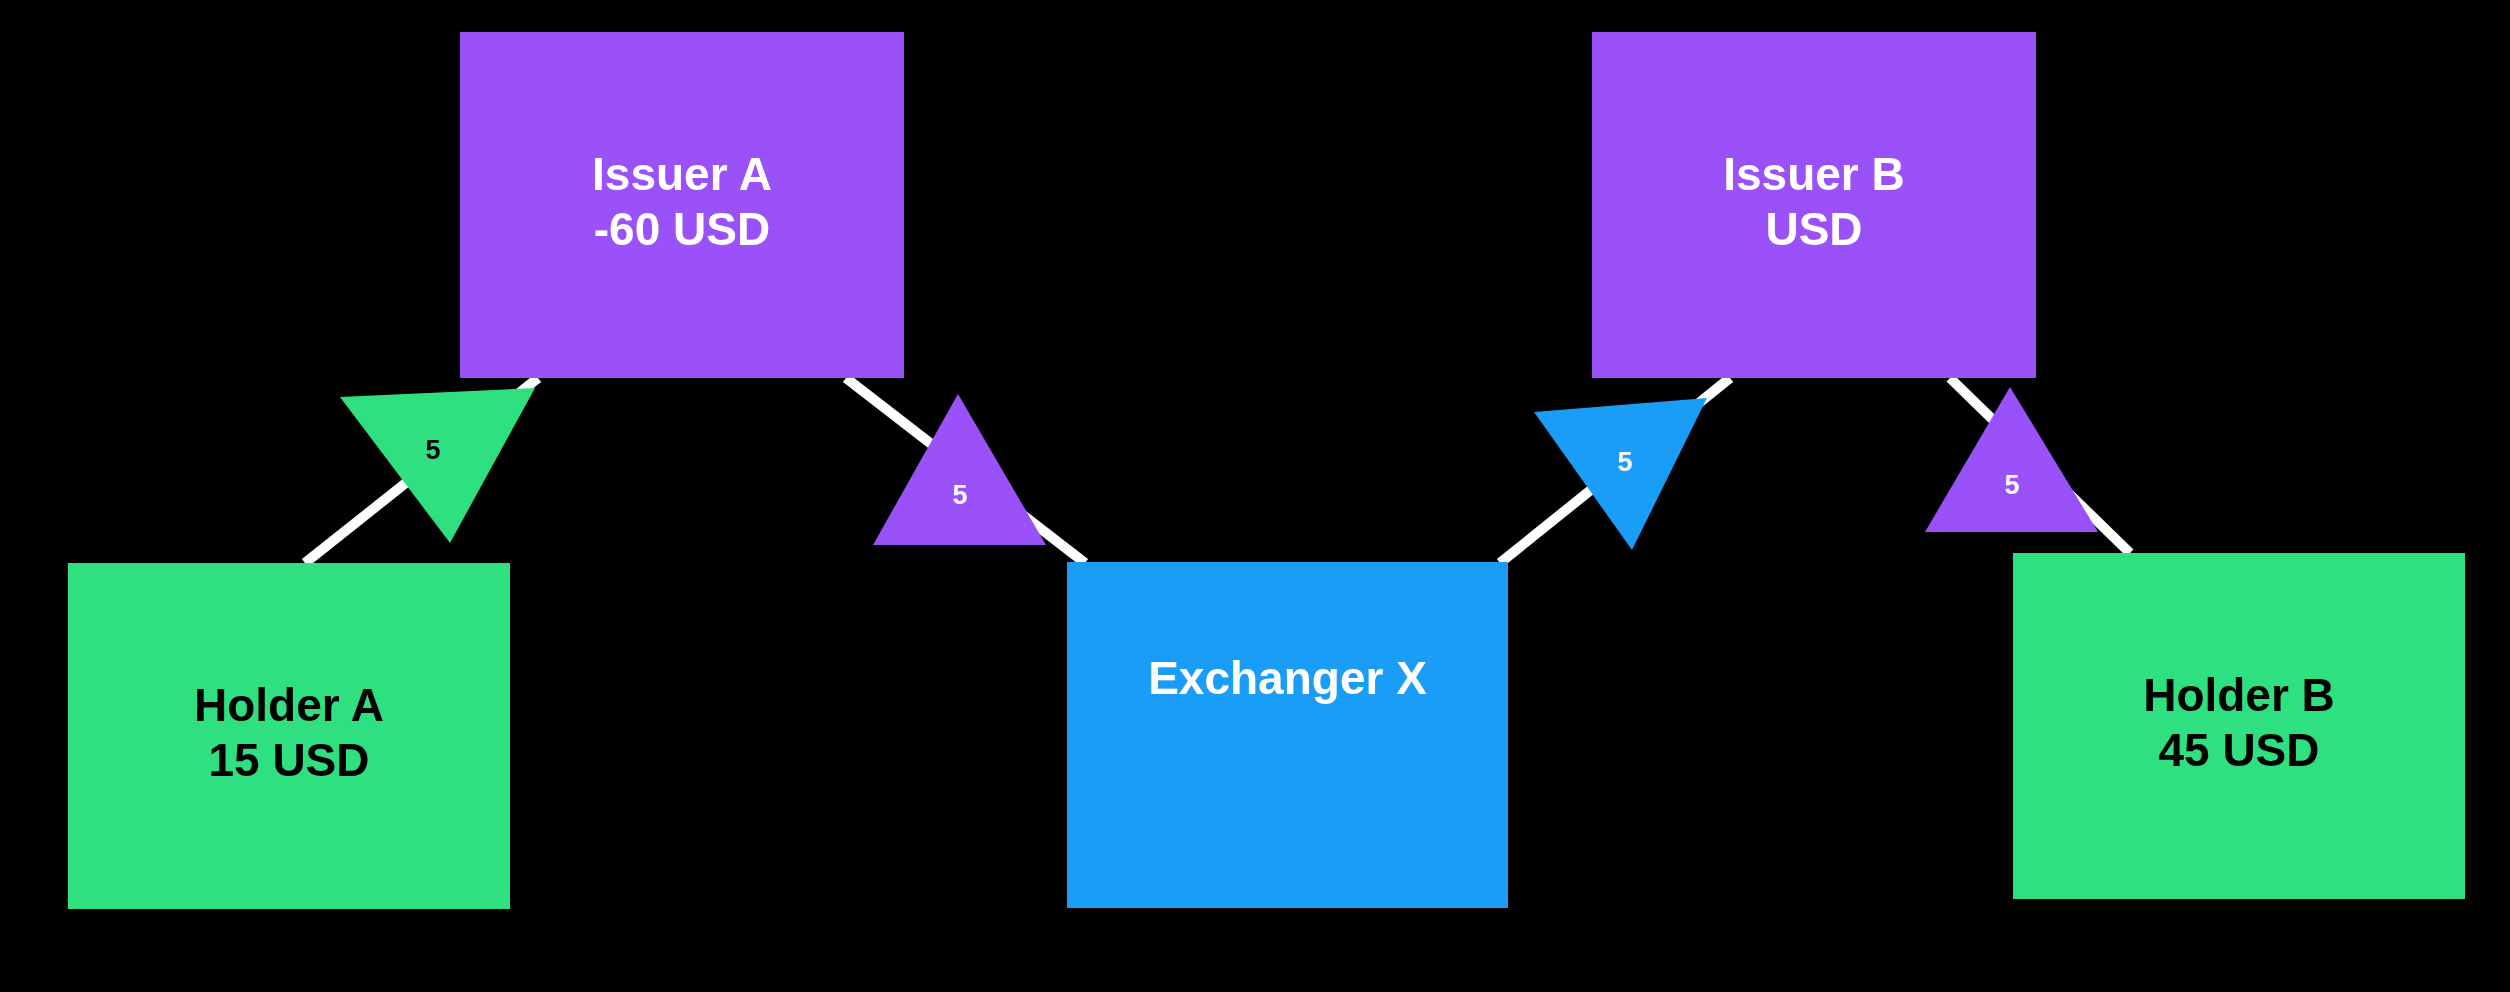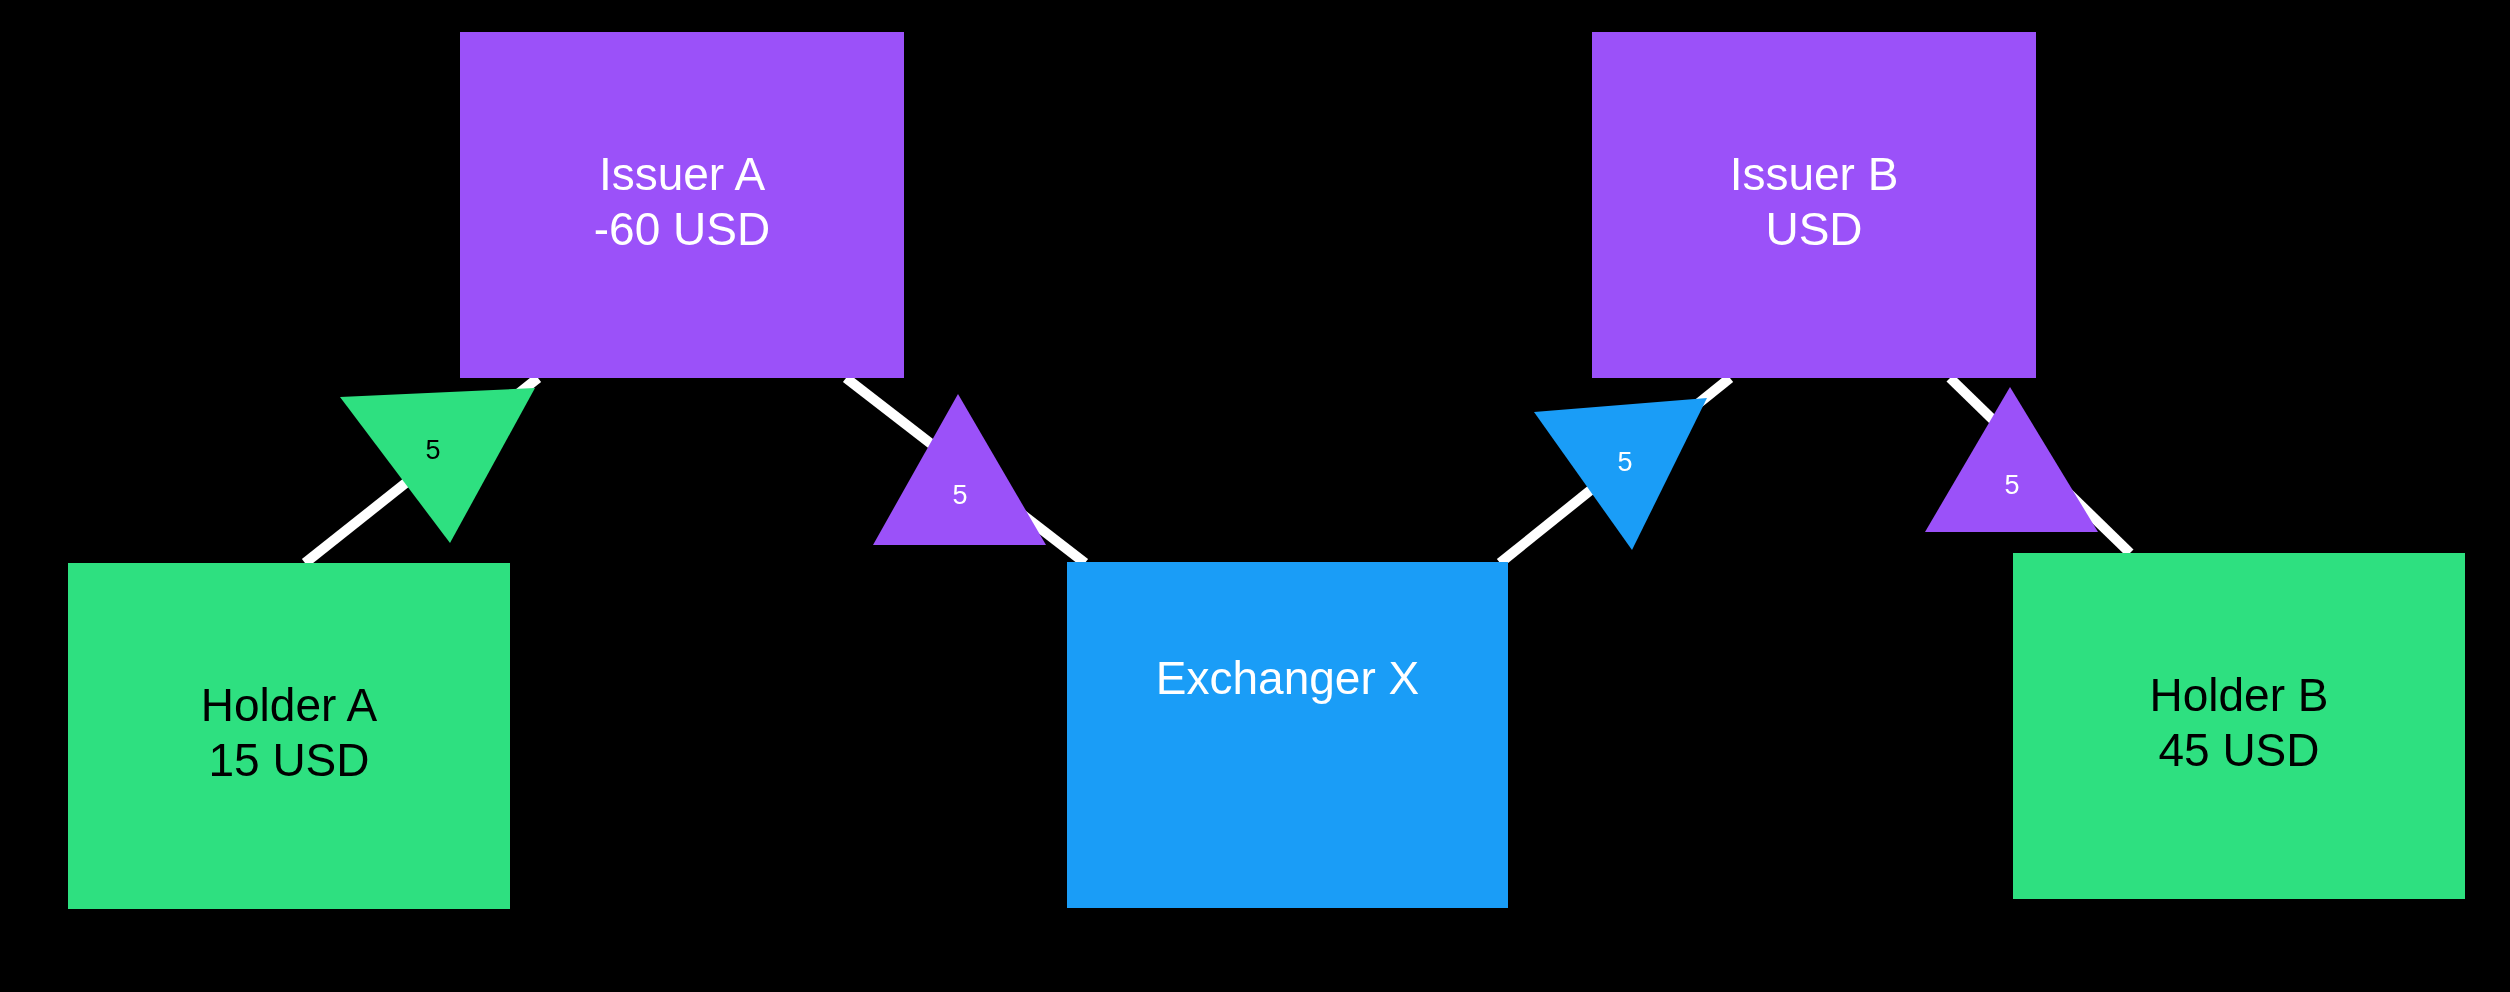--- a/index.html
+++ b/index.html
@@ -11,20 +11,21 @@
     width: 2510px;
     height: 992px;
     overflow: hidden;
     font-family: "Liberation Sans", sans-serif;
   }
   #diagram-root {
     position: relative;
     width: 2510px;
     height: 992px;
     background: #000000;
+    font-weight: bold;
   }
   svg.graph {
     display: block;
     width: 2510px;
     height: 992px;
     background: #000000;
   }
   .node-label {
     font-family: "Liberation Sans", sans-serif;
     font-size: 46px;

